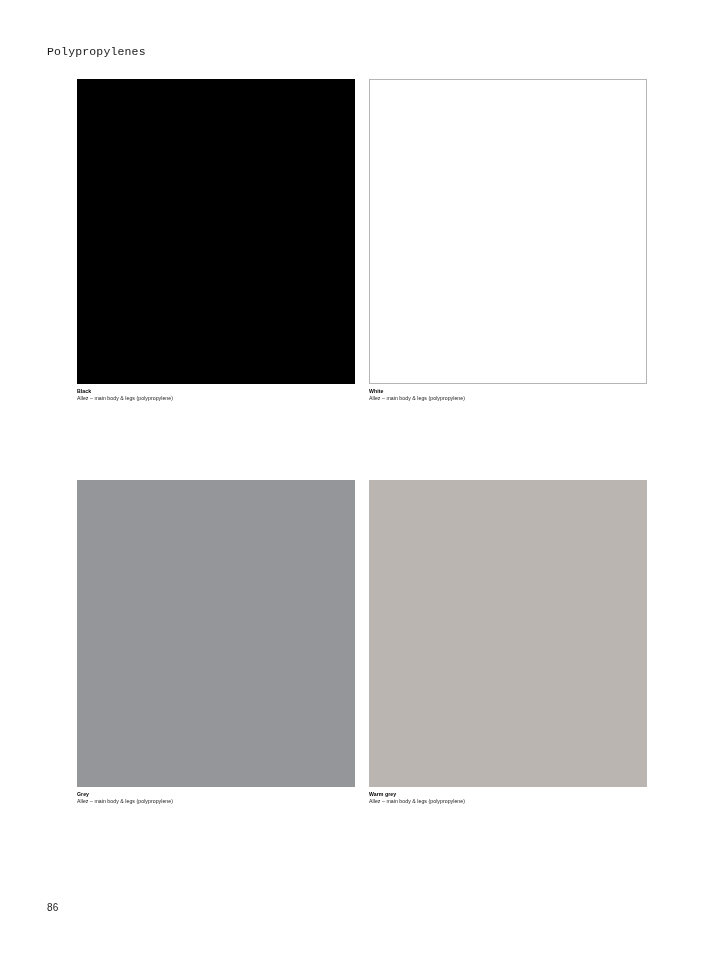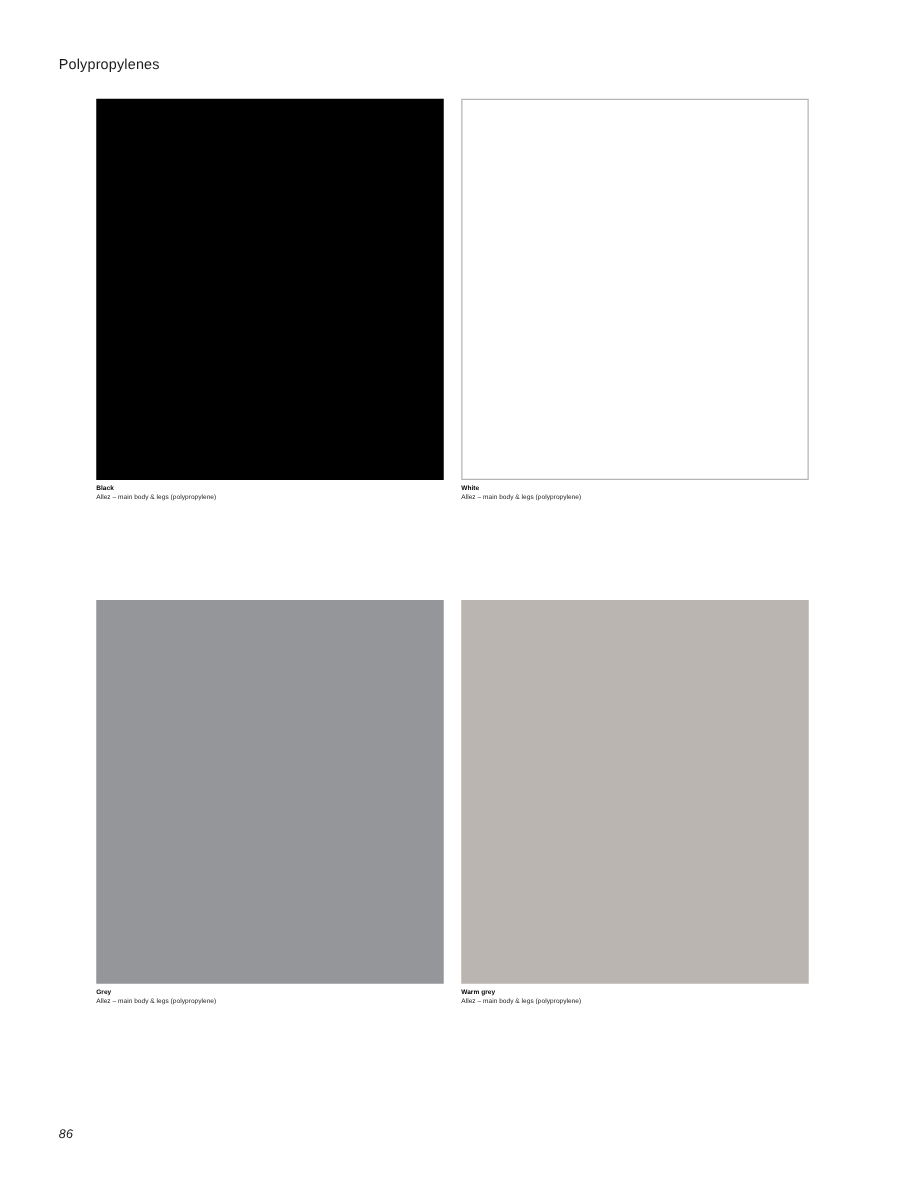--- a/index.html
+++ b/index.html
@@ -26,20 +26,21 @@
   .section-title {
     position: absolute;
     left: 47px;
     top: 44px;
     font-size: 11.5px;
     font-weight: 400;
     letter-spacing: 0.15px;
     color: #1b1b1b;
     line-height: 16px;
     white-space: nowrap;
+    font-family: Liberation Mono, monospace;
   }
 
   
   .swatch-grid {
     position: absolute;
     left: 0;
     top: 0;
     width: 726px;
     height: 959px;
   }
@@ -101,21 +102,20 @@
   
   .page-number {
     position: absolute;
     left: 47px;
     top: 901px;
     font-size: 10px;
     font-weight: 400;
     color: #1b1b1b;
     letter-spacing: 0.2px;
     line-height: 13px;
-    font-style: italic;
   }
 </style>
 </head>
 <body style="background: rgb(255, 255, 255);">
 
 <div class="page">
 
   <div class="section-title">Polypropylenes</div>
 
   <div class="swatch-grid">

